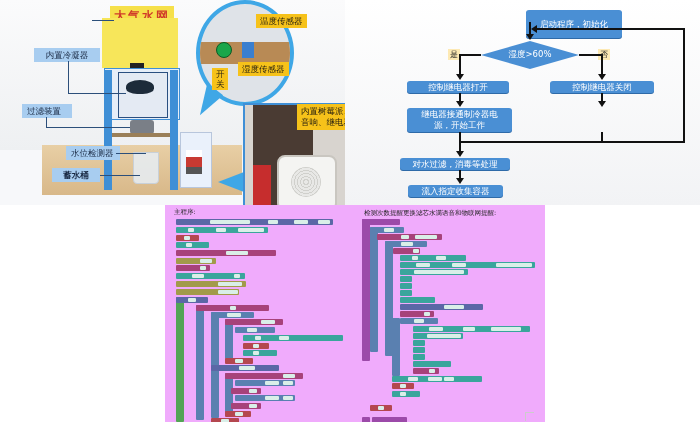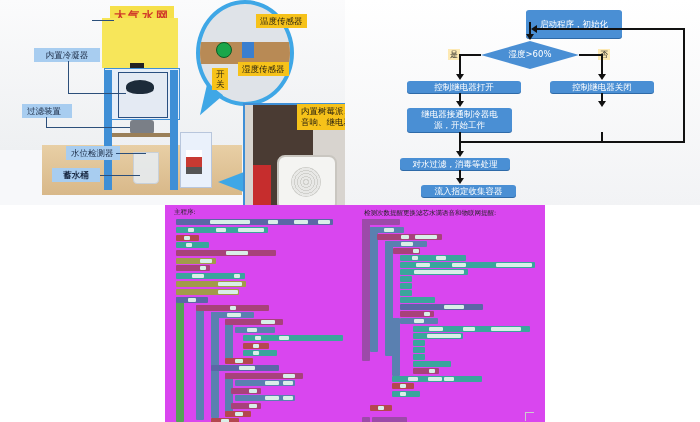--- a/index.html
+++ b/index.html
@@ -47,21 +47,21 @@
   #flow { left:345px; top:0; width:355px; height:205px; background:linear-gradient(#ffffff 0%, #f2f3f5 100%); }
   .fbox { position:absolute; background:#4a8fd4; color:#fff; font-size:8.5px; text-align:center; border-radius:3px;
           display:flex; align-items:center; justify-content:center; line-height:11px; box-shadow:0 1px 0 #2e6aa8; }
   .diamond { position:absolute; }
   .yn { position:absolute; background:#fde9b4; font-size:8px; padding:0 2px; line-height:11px; color:#222; }
   .fline { position:absolute; background:#111; }
   .arrow-d { position:absolute; width:0; height:0; border-left:4px solid transparent; border-right:4px solid transparent; border-top:6px solid #111; }
   .arrow-l { position:absolute; width:0; height:0; border-top:4px solid transparent; border-bottom:4px solid transparent; border-right:6px solid #111; }
 
   
-  .code-panel { position:absolute; background:#d946ef; }
+  .code-panel { position:absolute; background:#f0abfc; }
   .caption { position:absolute; font-size:6.5px; color:#222; white-space:nowrap; }
   .blk { position:absolute; height:6px; border-radius:1px; }
   .slot { position:absolute; height:4px; top:1px; background:#d9efe8; border-radius:1px; }
   .c-blue { background:#5b67a6; }
   .c-teal { background:#3aa59c; }
   .c-red { background:#b4474f; }
   .c-magenta { background:#a7427a; }
   .c-olive { background:#a29a4a; }
   .c-green { background:#53a356; }
   .c-steel { background:#5a80b0; }
@@ -152,41 +152,41 @@
   <div class="yn" style="left:103px;top:49px;">是</div>
   <div class="fline" style="left:114px;top:54px;width:22px;height:2px;"></div>
   <div class="fline" style="left:114px;top:55px;width:2px;height:22px;"></div>
   <div class="arrow-d" style="left:111px;top:74px;"></div>
 
   <div class="yn" style="left:253px;top:49px;">否</div>
   <div class="fline" style="left:234px;top:54px;width:24px;height:2px;"></div>
   <div class="fline" style="left:256px;top:55px;width:2px;height:22px;"></div>
   <div class="arrow-d" style="left:253px;top:74px;"></div>
 
-  <div class="fbox" style="left:62px;top:81px;width:114px;height:12px;">控制继电器打开</div>
+  <div class="fbox" style="left:62px;top:81px;width:102px;height:12px;">控制继电器打开</div>
   <div class="fline" style="left:114px;top:93px;width:2px;height:10px;"></div>
   <div class="arrow-d" style="left:111px;top:101px;"></div>
   <div class="fbox" style="left:205px;top:81px;width:104px;height:12px;">控制继电器关闭</div>
 
   <div class="fbox" style="left:62px;top:108px;width:105px;height:24px;flex-direction:column;">
     <span>继电器接通制冷器电</span>
     <span>源，开始工作</span>
   </div>
   <div class="fline" style="left:256px;top:93px;width:2px;height:10px;"></div>
   <div class="arrow-d" style="left:253px;top:101px;"></div>
 
   <div class="fline" style="left:114px;top:132px;width:2px;height:22px;"></div>
   <div class="fline" style="left:256px;top:132px;width:2px;height:10px;"></div>
   <div class="fline" style="left:114px;top:141px;width:226px;height:2px;"></div>
   <div class="arrow-d" style="left:111px;top:151px;"></div>
 
   <div class="fbox" style="left:55px;top:158px;width:110px;height:12px;">对水过滤，消毒等处理</div>
   <div class="fline" style="left:114px;top:170px;width:2px;height:10px;"></div>
   <div class="arrow-d" style="left:111px;top:178px;"></div>
-  <div class="fbox" style="left:76px;top:185px;width:95px;height:12px;">流入指定收集容器</div>
+  <div class="fbox" style="left:63px;top:185px;width:95px;height:12px;">流入指定收集容器</div>
 </div>
 
 <div class="code-panel" style="left:165px;top:205px;width:190px;height:217px;">
   <div class="caption" style="left:9px;top:3px;">主程序:</div>
   <div id="main-blocks">
       <div class="blk c-green" style="left: 11px; top: 92px; width: 8px; height: 125px;"></div>
       <div class="blk c-steel" style="left: 31px; top: 100px; width: 8px; height: 115px;"></div>
       <div class="blk c-steel" style="left: 46px; top: 107px; width: 8px; height: 106px;"></div>
       <div class="blk c-steel" style="left: 60px; top: 114px; width: 8px; height: 40px;"></div>
       <div class="blk c-steel" style="left: 60px; top: 168px; width: 8px; height: 40px;"></div>

